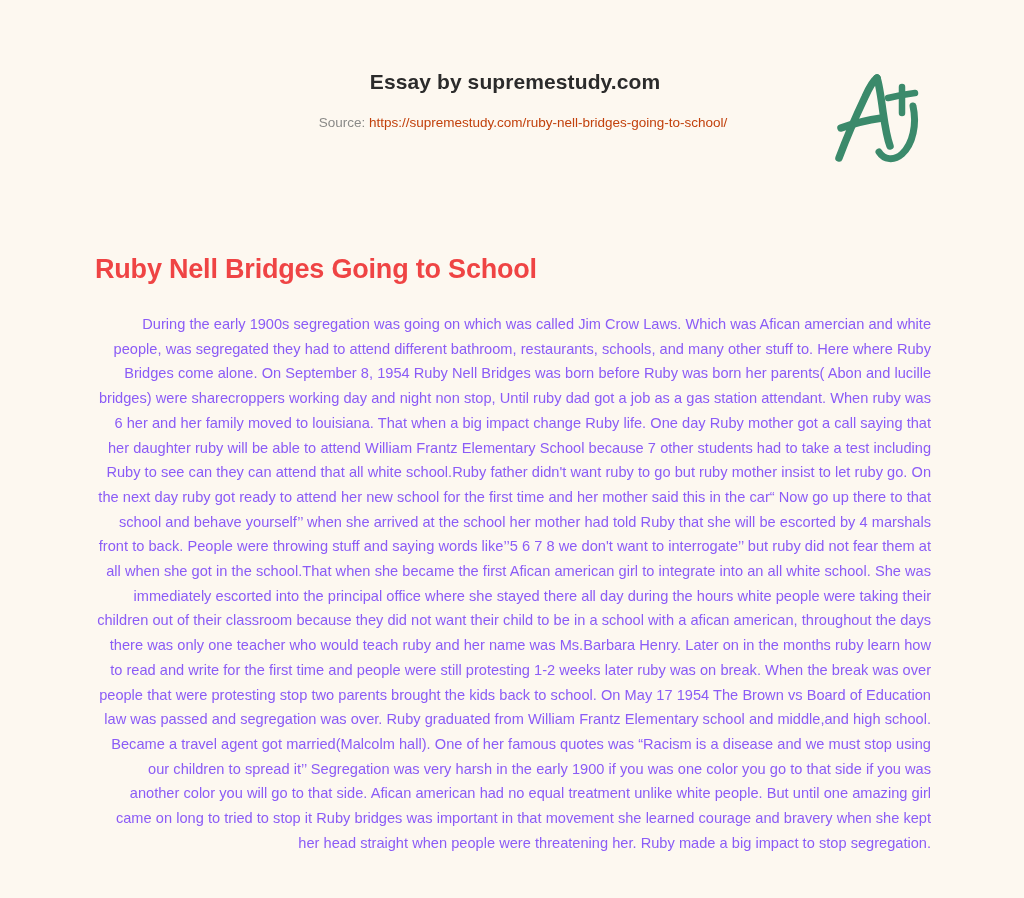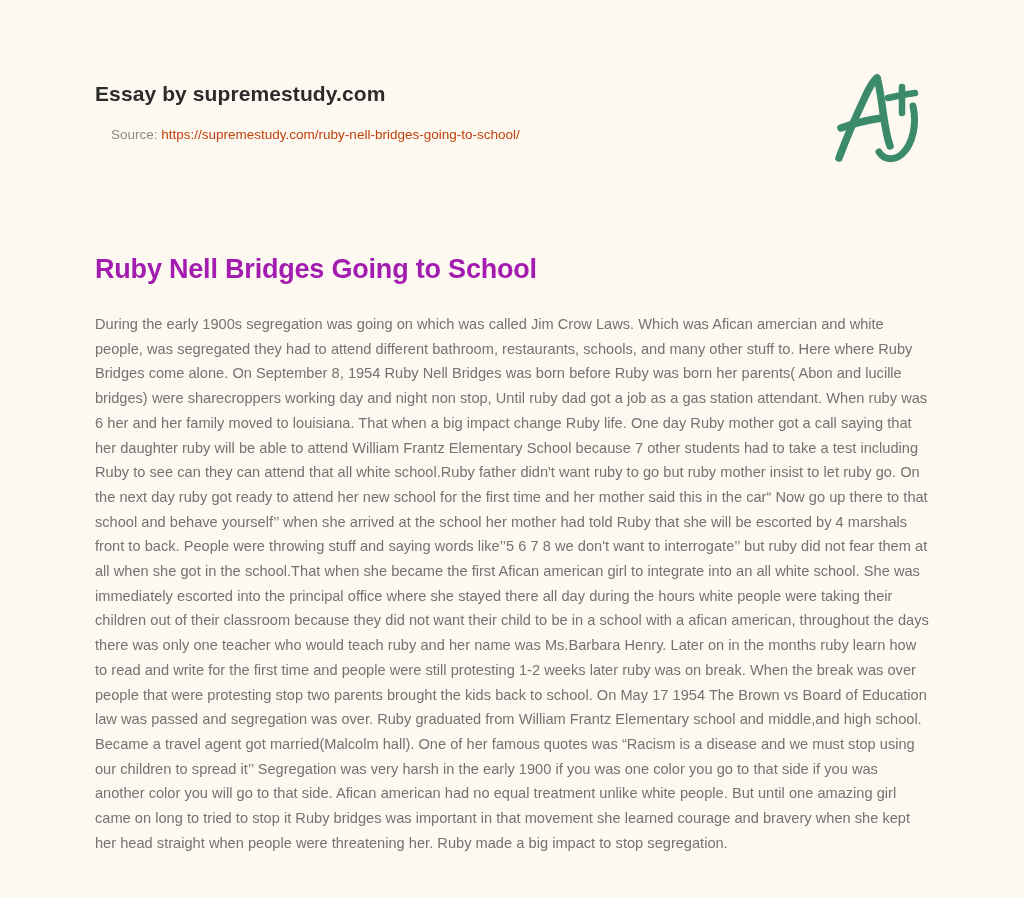--- a/index.html
+++ b/index.html
@@ -21,23 +21,24 @@
     position: relative;
     width: 1024px;
     height: 898px;
     box-sizing: border-box;
   }
 
   
   .header {
     position: absolute;
     left: 95px;
-    top: 80px;
+    top: 68px;
     width: 840px;
     height: 110px;
+    text-align: center;
   }
 
   .brand-title {
     font-size: 21px;
     font-weight: bold;
     color: #2b2b2b;
     letter-spacing: 0.1px;
     margin: 0;
     line-height: 28px;
     white-space: nowrap;
@@ -79,34 +80,34 @@
   
   .essay-title {
     position: absolute;
     left: 95px;
     top: 252px;
     width: 840px;
     margin: 0;
     font-size: 27px;
     font-weight: bold;
     line-height: 34px;
-    color: #a21caf;
+    color: #ef4444;
     letter-spacing: -0.2px;
   }
 
   
   .essay-body {
     position: absolute;
     left: 95px;
     top: 312px;
     width: 836px;
     font-size: 14.6px;
     line-height: 24.7px;
-    color: #737373;
-    text-align: left;
+    color: #8b5cf6;
+    text-align: right;
     word-spacing: 0.1px;
   }
 
   .essay-body p {
     margin: 0;
   }
 </style>
 </head>
 <body>
 

